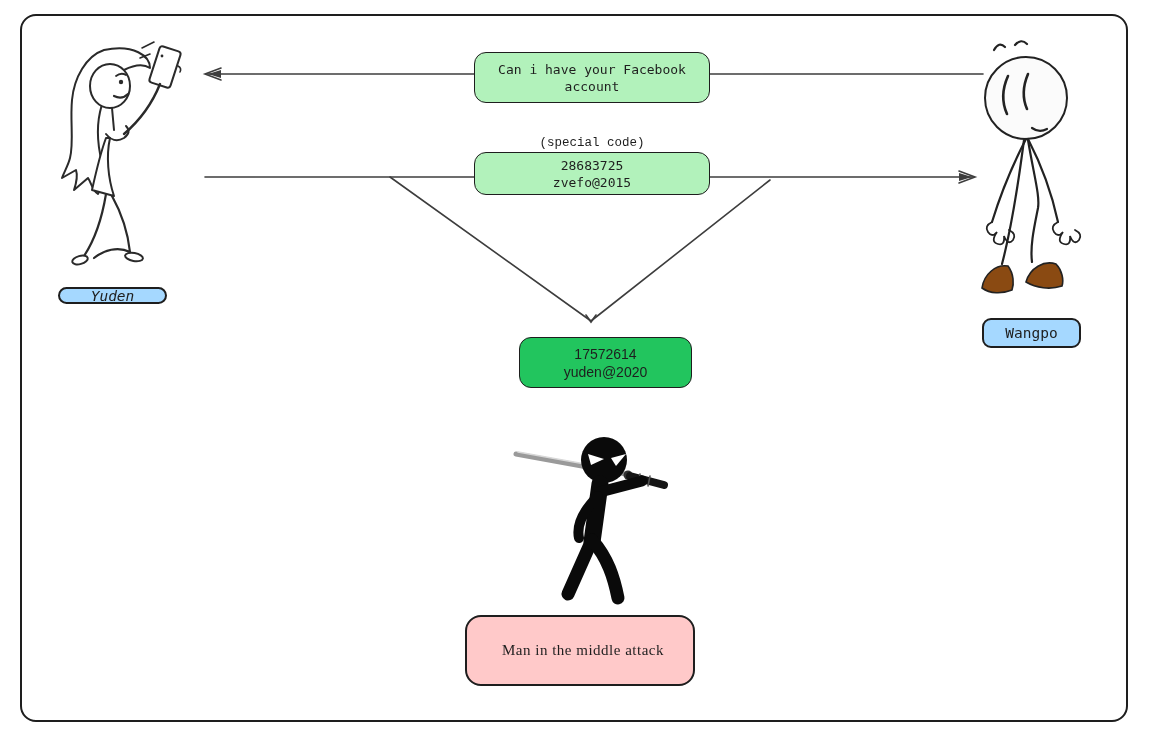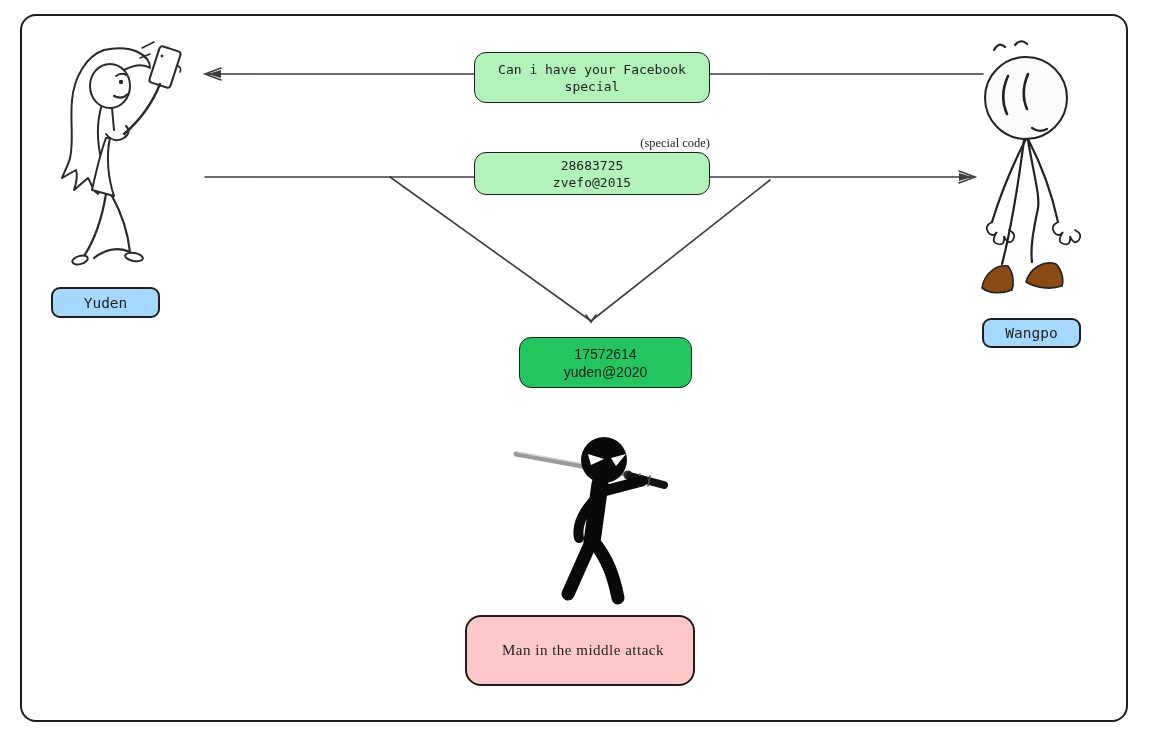--- a/index.html
+++ b/index.html
@@ -22,22 +22,22 @@
   .green{background:#b2f2bb;border-radius:12px;
     font-family:"DejaVu Sans Mono","Liberation Mono",monospace;
     font-size:13px;line-height:17px;font-weight:500;}
   .yellow{background:#22c55e;border-radius:12px;
     font-family:"Liberation Sans",sans-serif;font-size:14px;line-height:18px;}
   .pink{background:#ffc9c9;border-radius:16px;border-width:2px;
     font-family:cursive;font-size:15px;letter-spacing:0.5px;padding-left:6px;}
   .blue{background:#a5d8ff;border-radius:9px;border-width:2px;
     font-family:"DejaVu Sans Mono","Liberation Mono",monospace;font-size:14.5px;}
   .caption{
-    position:absolute;z-index:3;text-align:right;
-    font-family:Liberation Serif, serif;font-size:12.5px;color:#1e1e1e;
+    position:absolute;z-index:3;text-align:center;
+    font-family:Liberation Mono, monospace;font-size:12.5px;color:#1e1e1e;
   }
   .line{display:block;}
 </style>
 </head>
 <body>
 
 <div class="stage">
   <div class="frame"></div>
 
   <svg class="connectors" viewBox="0 0 1150 743" fill="none" stroke="#3d3d3d" stroke-width="1.6" stroke-linecap="round">
@@ -135,38 +135,38 @@
     <path d="M88,64 L130,53" stroke="#0a0a0a" stroke-width="11"></path>
 
     <path d="M86,68 C72,82 64,96 67,110" stroke="#0a0a0a" stroke-width="10"></path>
 
     <path d="M80,112 L56,166" stroke="#0a0a0a" stroke-width="13"></path>
     <path d="M80,112 C96,130 102,150 106,170" stroke="#0a0a0a" stroke-width="13"></path>
   </svg>
 
   <div class="box green" style="left:474px;top:52px;width:236px;height:51px;">
     <span class="line">Can i have your Facebook</span>
-    <span class="line">special</span>
+    <span class="line">account</span>
   </div>
 
   <div class="caption" style="left:474px;top:136px;width:236px;">(special code)</div>
 
   <div class="box green" style="left:474px;top:152px;width:236px;height:43px;">
     <span class="line">28683725</span>
     <span class="line">zvefo@2015</span>
   </div>
 
   <div class="box yellow" style="left:519px;top:337px;width:173px;height:51px;">
     <span class="line">17572614</span>
     <span class="line">yuden@2020</span>
   </div>
 
   <div class="box pink" style="left:465px;top:615px;width:230px;height:71px;">
     <span>Man in the middle attack</span>
   </div>
 
-  <div class="box blue" style="left:51px;top:287px;width:109px;height:31px;">
+  <div class="box blue" style="left:58px;top:287px;width:109px;height:17px;font-style:italic;">
     <span>Yuden</span>
   </div>
   <div class="box blue" style="left:982px;top:309px;width:99px;height:30px;margin-top:9px;">
     <span>Wangpo</span>
   </div>
 </div>
 
 </body></html>

